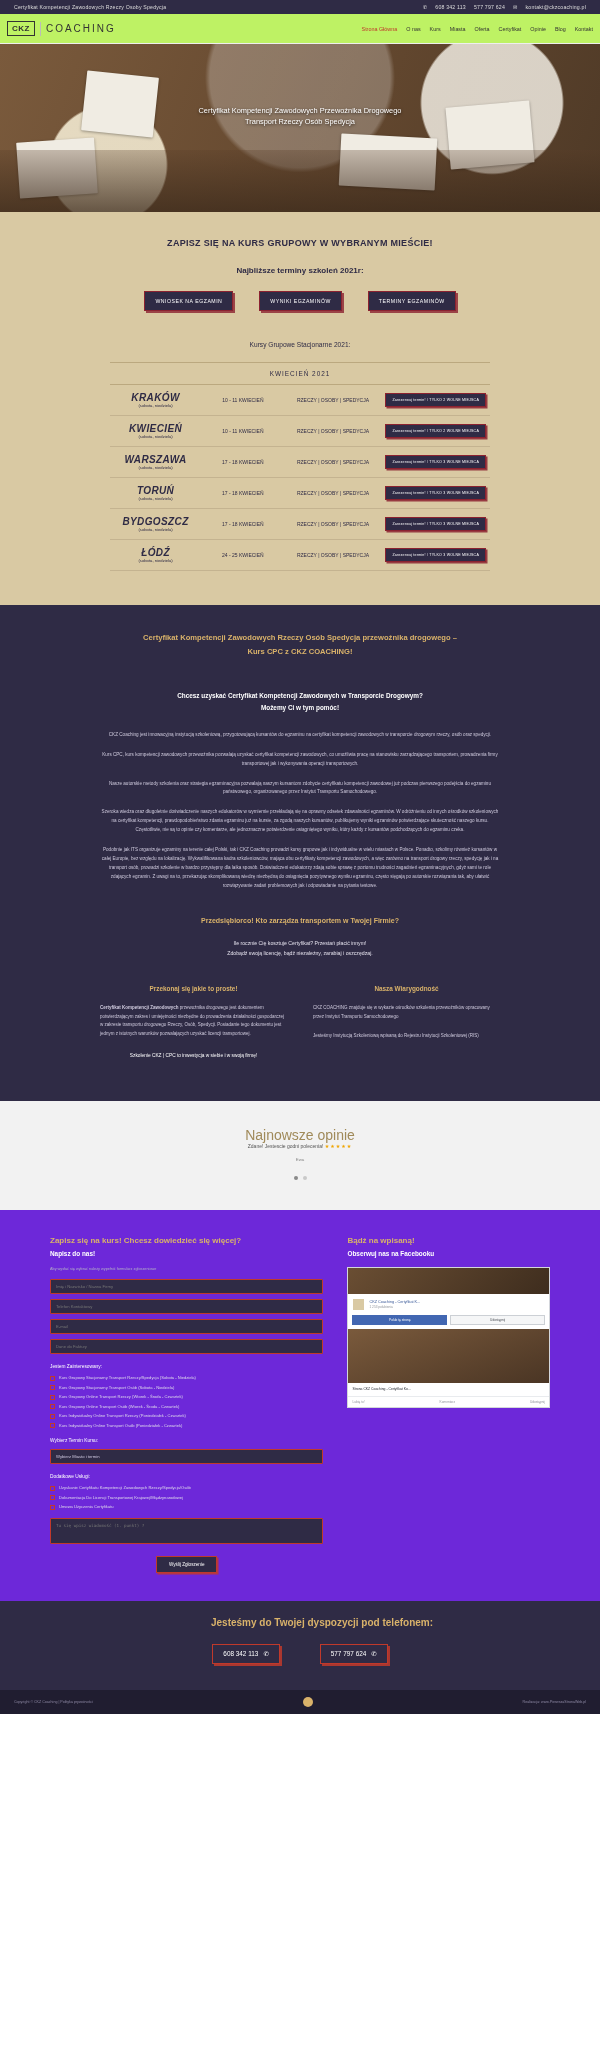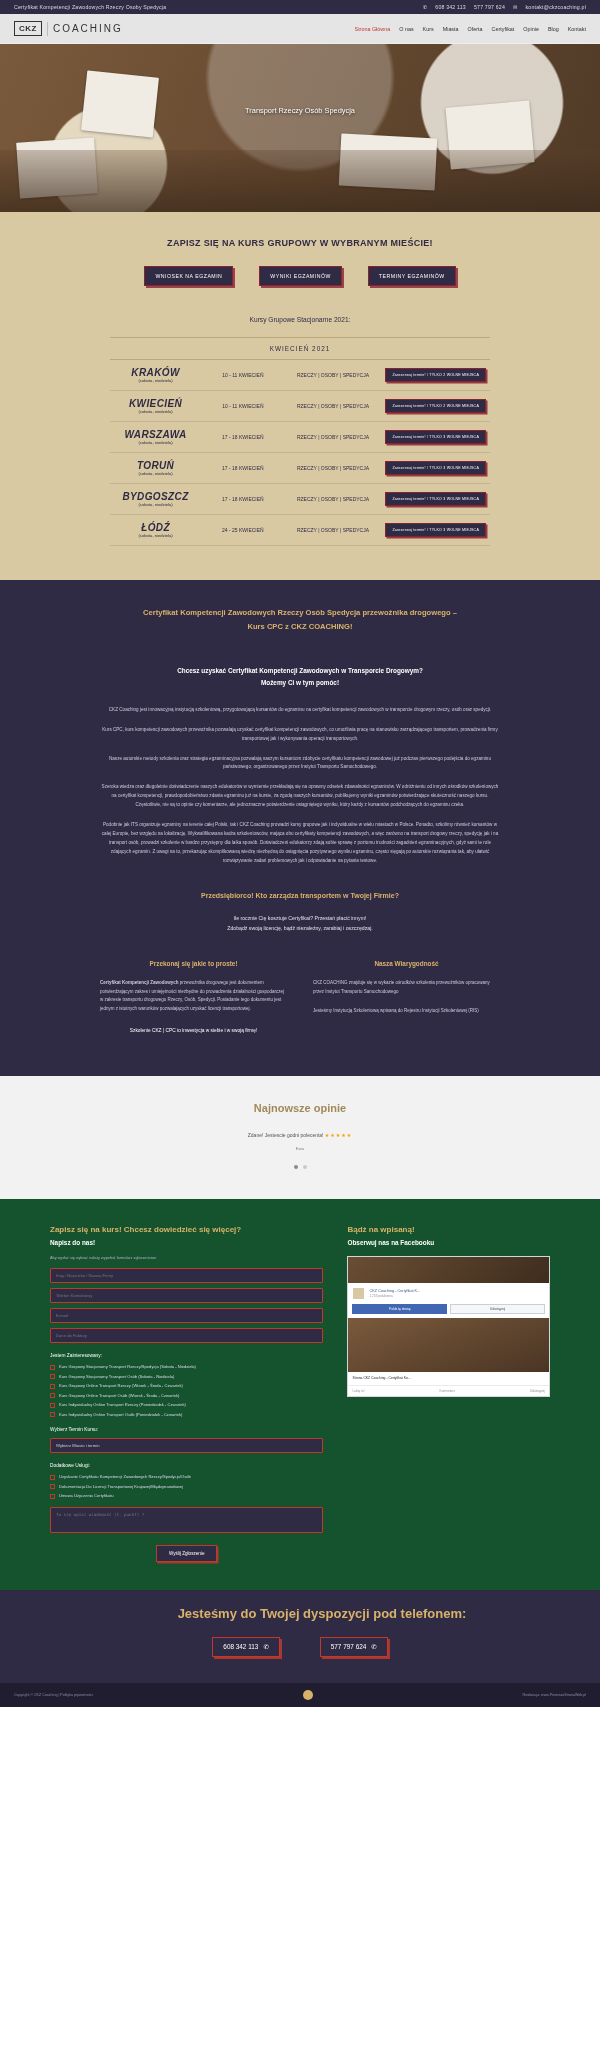--- a/index.html
+++ b/index.html
@@ -20,24 +20,24 @@
     justify-content: space-between;
     align-items: center;
     padding: 4px 14px;
     font-size: 5.2px;
     letter-spacing: .2px;
   }
   .topbar .right { display: flex; gap: 8px; align-items: center; }
 
   
   .nav {
-    background: #e5e5e5;
+    background: #bef264;
     display: flex;
     align-items: center;
-    padding: 6px 14px;
+    padding: 6px 7px;
     border-bottom: 1px solid #eee;
     height: 30px;
   }
   .logo { display: flex; align-items: center; gap: 5px; }
   .logo-mark {
     border: 1.2px solid #333;
     padding: 2px 4px;
     font-weight: bold;
     font-size: 8px;
     letter-spacing: .5px;
@@ -139,30 +139,30 @@
   .dark .q { color: #d9b26a; font-size: 7px; margin: 26px 0 14px; font-weight: bold;}
   .dark .q2 { font-size: 5.2px; line-height: 2; margin-bottom: 26px; color:#e3e0ec;}
   .two-col { display: flex; gap: 26px; text-align: left; margin-top: 10px; }
   .two-col .col { flex: 1; }
   .two-col h5 { color: #d9b26a; font-size: 6.4px; margin-bottom: 12px; text-align: center; font-weight: bold;}
   .two-col p { text-align: left; font-size: 4.5px; line-height: 1.95; }
   .two-col .small-strong { font-size: 4.8px; color: #fff; text-align: center; margin-top: 12px; }
 
   
   .reviews { background: #f2f2f2; text-align: center; padding: 26px 0 30px; }
-  .reviews h2 { color: #a08a5a; font-size: 11px; margin-bottom: 18px; font-weight: bold;}
+  .reviews h2 { color: #a08a5a; font-size: 14px; font-weight: normal;}
   .reviews .quote { font-size: 5px; color: #555; }
   .reviews .stars { color: #f0a500; letter-spacing: 1px; }
   .reviews .author { font-size: 4.4px; color: #888; margin-top: 8px; }
   .dots { margin-top: 14px; display: flex; gap: 5px; justify-content: center; }
   .dot { width: 4px; height: 4px; border-radius: 50%; background: #c9c9c9; }
   .dot.on { background: #8a8a8a; }
 
   
-  .formsec { background: #14532d; padding: 26px 0 28px; color: #ded9ec; }
+  .formsec { background: #6d28d9; padding: 26px 0 28px; color: #ded9ec; }
   .formsec .cols { display: flex; width: 500px; margin: 0 auto; gap: 24px; }
   .fcol { flex: 1.35; }
   .scol { flex: 1; }
   .formsec h2 { color: #d9b26a; font-size: 8px; margin-bottom: 5px; font-weight: bold;}
   .formsec h3 { color: #fff; font-size: 6.4px; margin-bottom: 10px; }
   .formsec .hint { font-size: 3.8px; color: #b3aec6; margin-bottom: 8px; }
   .fld {
     display: block; width: 100%; background: #2f2b45;
     border: 1px solid #c0392b; color: #cfc9e0;
     padding: 4px 5px; font-size: 4.2px; margin-bottom: 5px;
@@ -190,21 +190,21 @@
   .fb-meta { font-size: 3.2px; color: #90949c; }
   .fb-actions { display: flex; gap: 3px; padding: 0 4px 4px; }
   .fb-btn { flex: 1; background: #f5f6f7; border: 1px solid #ccd0d5; font-size: 3.2px; text-align: center; padding: 2px 0; color: #4b4f56;}
   .fb-btn.blue { background:#4267b2; color:#fff; border-color:#4267b2;}
   .fb-photo { height: 54px; background: linear-gradient(160deg,#7a5a3c,#4a3524); }
   .fb-caption { font-size: 3.4px; padding: 4px; color: #1d2129; line-height: 1.35;}
   .fb-bar { display: flex; justify-content: space-between; padding: 3px 4px; border-top: 1px solid #e9ebee; font-size: 3.2px; color: #90949c;}
 
   
   .phones { background: #2f2b45; text-align: center; padding: 16px 0 26px; }
-  .phones h2 { color: #d9b26a; font-size: 13px; margin-bottom: 16px; font-weight: bold; margin-left: 44px;}
+  .phones h2 { color: #d9b26a; font-size: 10px; margin-bottom: 16px; font-weight: bold; margin-left: 44px;}
   .phone-row { display: flex; justify-content: center; gap: 40px; }
   .phone-btn {
     background: #2f2b45; border: 1px solid #c0392b; color: #fff;
     padding: 5px 10px; font-size: 6.4px; display: flex; align-items: center; gap: 5px;
     box-shadow: 2px 2px 0 rgba(192,57,43,.85);
   }
 
   
   .footer {
     background: #201d30; color: #8e89a4;
@@ -249,26 +249,28 @@
   </div>
 
   <div class="hero">
     <div class="hero-bg"></div>
     <div class="hero-paper" style="left:18px;top:96px;width:78px;height:56px;transform:rotate(-4deg);"></div>
     <div class="hero-paper" style="left:84px;top:30px;width:72px;height:60px;transform:rotate(6deg);"></div>
     <div class="hero-paper" style="left:340px;top:92px;width:96px;height:52px;transform:rotate(3deg);"></div>
     <div class="hero-paper" style="left:448px;top:60px;width:84px;height:62px;transform:rotate(-5deg);"></div>
     <div class="hero-desk"></div>
     <div class="hero-title">
+      <div>Certyfikat Kompetencji Zawodowych Przewoźnika Drogowego</div>
       <div>Transport Rzeczy Osób Spedycja</div>
     </div>
   </div>
 
   <div class="cream">
     <h2>ZAPISZ SIĘ NA KURS GRUPOWY W WYBRANYM MIEŚCIE!</h2>
+    <h3>Najbliższe terminy szkoleń 2021r:</h3>
     <div class="btn-row">
       <button class="btn-dark">WNIOSEK NA EGZAMIN</button>
       <button class="btn-dark">WYNIKI EGZAMINÓW</button>
       <button class="btn-dark">TERMINY EGZAMINÓW</button>
     </div>
 
     <div class="courses-title">Kursy Grupowe Stacjonarne 2021:</div>
     <div class="table-wrap">
       <div class="month-head">KWIECIEŃ 2021</div>
       <table class="courses">

